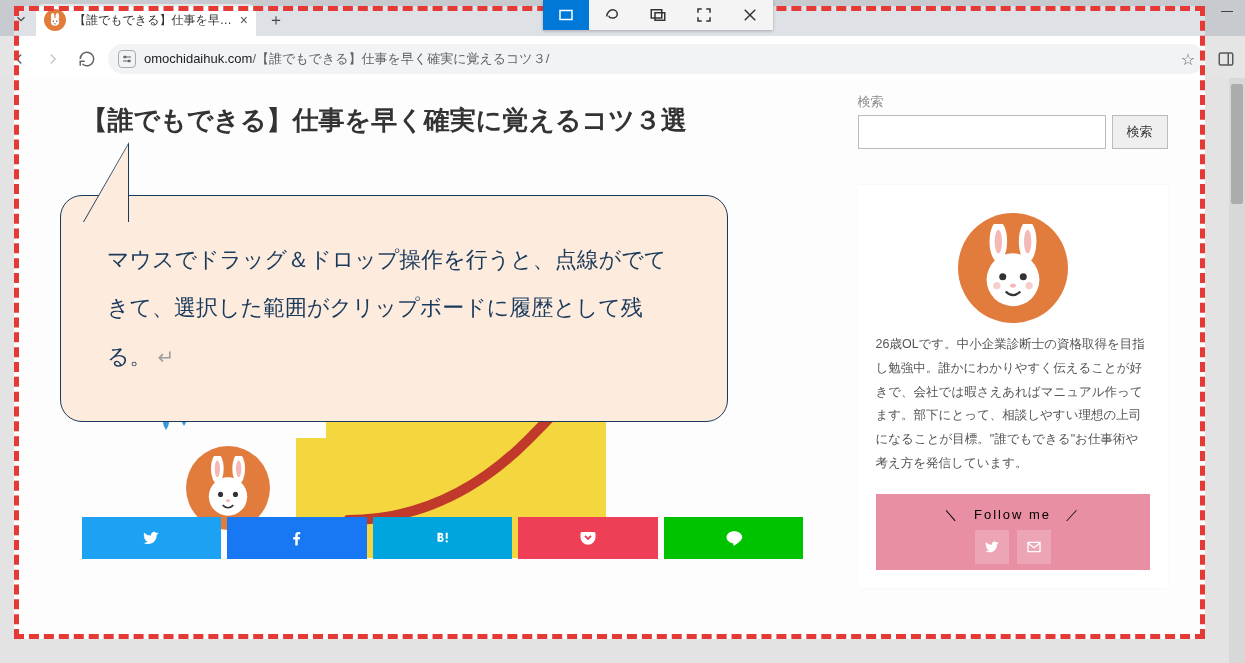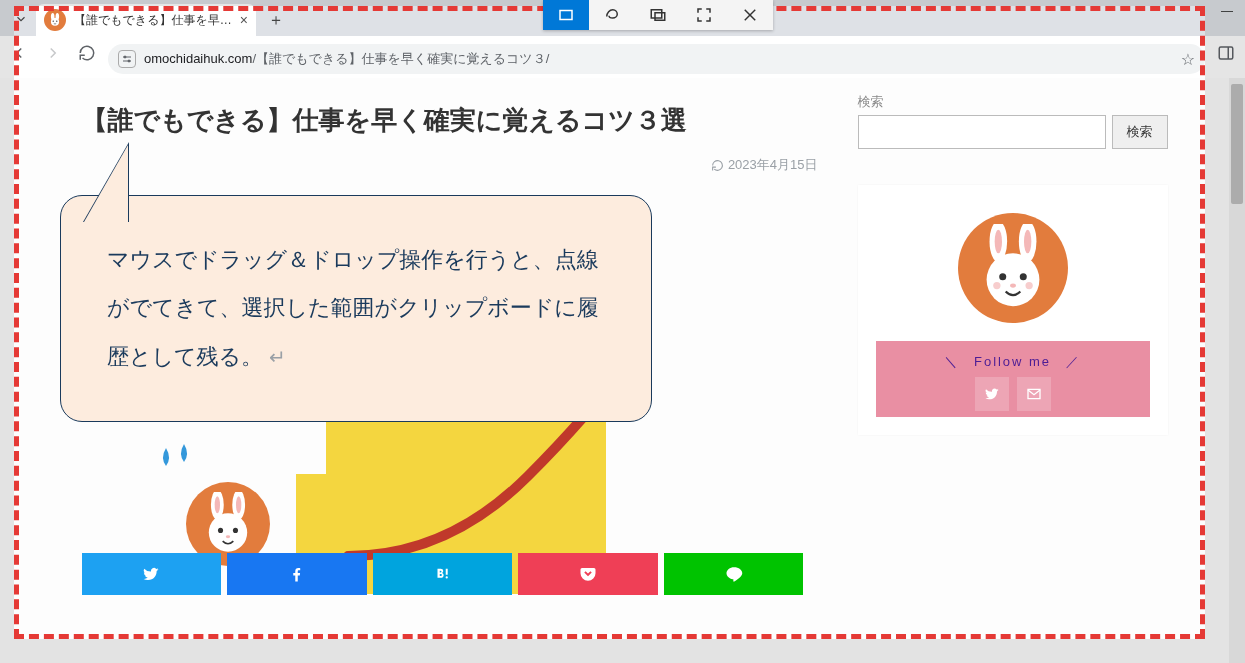--- a/index.html
+++ b/index.html
@@ -11,21 +11,21 @@
 .favicon { width: 22px; height: 22px; display: inline-flex; align-items: center; justify-content: center; background: #e27c3d; border-radius: 50%; margin-right: 8px; }
 .favicon svg { width: 14px; height: 14px; }
 .tab { background: #fff; border-radius: 8px 8px 0 0; height: 32px; min-width: 200px; max-width: 220px; display: flex; align-items: center; padding: 0 8px; font-size: 12px; color: #333; position: relative; }
 .tab-title { flex: 1; white-space: nowrap; overflow: hidden; text-overflow: ellipsis; }
 .tab-close { margin-left: 6px; font-size: 14px; color: #555; }
 .newtab { width: 28px; height: 28px; display: flex; align-items: center; justify-content: center; margin: 0 0 2px 6px; color: #444; font-size: 16px; }
 .window-controls { position: absolute; right: 4px; top: 4px; display: flex; gap: 14px; padding-right: 8px;}
 .window-controls span { font-size: 12px; color: #333; }
 
 
-.addrbar-outer { background: #fff; padding: 8px 10px 4px 10px; border-bottom: 1px solid #e0e0e0; display:flex; align-items:flex-start; gap:12px; }
+.addrbar-outer { background: #fff; padding: 8px 10px 4px 10px; border-bottom: 1px solid #e0e0e0; display:flex; align-items:center; gap:12px; }
 .nav-icons { display: flex; gap: 16px; align-items: center; color:#5f6368; }
 .navicon { width: 18px; height: 18px; display:inline-flex; align-items:center; justify-content:center; }
 .addrbar { flex:1; background:#f1f3f4; border-radius:16px; height:30px; display:flex; align-items:center; padding:0 10px; gap:8px; }
 .site-info { width:18px; height:18px; display:flex; align-items:center; justify-content:center; color:#5f6368; font-size:12px; border:1px solid #aaa; border-radius:4px; }
 .url { font-size: 13px; color: #202124; }
 .url .domain { color: #202124; }
 .url .path { color: #5f6368; }
 .star { margin-left:auto; color:#5f6368; font-size:16px; }
 .side-panel-icon { width:18px; height:18px; color:#5f6368; }
 
@@ -66,27 +66,27 @@
 
 .search-row { display:flex; gap:6px; margin-bottom: 36px; align-items:flex-start;}
 .search-label { font-size:13px; color:#888; margin-bottom:4px; display:block;}
 .search-box { flex:1; height:34px; border:1px solid #bbb; background:#fff;}
 .search-btn { height:34px; padding:0 14px; border:1px solid #bbb; background:#efefef; font-size:13px; color:#333;}
 .profile-card { background:#fff; padding:28px 18px 18px 18px; box-shadow:0 0 2px rgba(0,0,0,.05);}
 .avatar-big { width:110px; height:110px; border-radius:50%; background:#e27c3d; margin:0 auto 10px auto; display:flex; align-items:center; justify-content:center;}
 .prof-name { text-align:center; font-size:16px; color:#333; margin-bottom:4px;}
 .prof-sub { text-align:center; font-size:11px; color:#bbb; margin-bottom:20px;}
 .prof-bio { font-size:12.5px; line-height:1.9; color:#555; }
-.follow-bar { background:#e98fa3; color:#4c1d95; text-align:center; padding:12px 0 6px 0; margin-top:18px; position:relative; font-size:13px; letter-spacing:.15em;}
+.follow-bar { background:#e98fa3; color:#000000; text-align:center; padding:12px 0 6px 0; margin-top:18px; position:relative; font-size:13px; letter-spacing:.15em;}
 .follow-icons { display:flex; justify-content:center; gap:8px; margin-top:6px;}
 .follow-icons .fi { width:34px;height:34px;background:rgba(255,255,255,.2); display:flex;align-items:center;justify-content:center;}
 .follow-icons svg{width:16px;height:16px;fill:#fff;}
 
 
-.callout { position:absolute; left:60px; top:195px; width:592px; background:#fdecde; border:1px solid #1a3a5c; border-radius:22px; padding: 40px 46px; z-index:30; }
+.callout { position:absolute; left:60px; top:195px; width:668px; background:#fdecde; border:1px solid #1a3a5c; border-radius:22px; padding: 40px 46px; z-index:30; }
 .callout p { font-size:22px; line-height:2.2; color:#1a3a5c; font-family: "Yu Mincho","Hiragino Mincho ProN",serif; }
 .callout .ret { color:#9aa0a6; font-size:20px; margin-left:6px;}
 .callout-tail { position:absolute; left:22px; top:-54px; width:0;height:0;}
 .callout-tail::before{content:"";position:absolute;left:0;top:0;border-style:solid;border-width:0 0 80px 46px;border-color:transparent transparent #1a3a5c transparent;}
 .callout-tail::after{content:"";position:absolute;left:1px;top:3px;border-style:solid;border-width:0 0 77px 44px;border-color:transparent transparent #fdecde transparent;}
 
 
 svg { display:block; }
 
 
@@ -160,27 +160,20 @@
         <rect x="3" y="4" width="18" height="16" rx="2"></rect>
         <line x1="15" y1="4" x2="15" y2="20"></line>
       </svg>
   </span>
 </div>
 
 <div class="page">
   <div class="content-wrap">
     <div class="main-col">
       <h1 class="article-title">【誰でもできる】仕事を早く確実に覚えるコツ３選</h1>
-      <div class="article-date">
-        <svg viewBox="0 0 24 24" fill="none" stroke="#9aa0a6" stroke-width="2">
-            <path d="M3 12a9 9 0 1 1 3 6.7"></path>
-            <polyline points="3 21 3 15 9 15"></polyline>
-          </svg>
-        <span>2023年4月15日</span>
-      </div>
 
       <div class="hero">
         <div class="step-block" style="left:218px; top:70px; width:120px; height:120px;"></div>
         <div class="step-block" style="left:248px; top:12px; width:170px; height:178px;"></div>
         <div class="step-block" style="left:328px; top:-44px; width:200px; height:234px;"></div>
         <svg class="curve" style="left:250px; top:-48px;" width="320" height="230" viewBox="0 0 320 230">
           <path d="M20 200 Q 120 200 200 120 Q 260 60 300 6" stroke="#c0392b" stroke-width="10" fill="none" stroke-linecap="round"></path>
         </svg>
         <svg class="drops" style="left:78px; top:38px;" width="42" height="42" viewBox="0 0 42 42">
           <path d="M10 6 q6 10 0 18 q-6 -8 0 -18" fill="#3498db"></path>
@@ -245,20 +238,21 @@
               <ellipse cx="40" cy="12" rx="2.5" ry="8" fill="#f4b8b8"></ellipse>
               <circle cx="30" cy="38" r="18" fill="#fff"></circle>
               <circle cx="23" cy="36" r="2.4" fill="#333"></circle>
               <circle cx="37" cy="36" r="2.4" fill="#333"></circle>
               <ellipse cx="30" cy="42" rx="2" ry="1.4" fill="#f4b8b8"></ellipse>
               <path d="M25 46 q5 5 10 0" stroke="#333" fill="none" stroke-width="1.5"></path>
               <circle cx="19" cy="42" r="2.5" fill="#f4b8b8" opacity=".7"></circle>
               <circle cx="41" cy="42" r="2.5" fill="#f4b8b8" opacity=".7"></circle>
             </svg>
         </div>
+        <div class="prof-bio">26歳OLです。中小企業診断士の資格取得を目指し勉強中。誰かにわかりやすく伝えることが好きで、会社では暇さえあればマニュアル作ってます。部下にとって、相談しやすい理想の上司になることが目標。"誰でもできる"お仕事術や考え方を発信しています。</div>
         <div class="follow-bar">
           <div>＼　Follow me　／</div>
           <div class="follow-icons">
             <span class="fi">
                 <svg viewBox="0 0 24 24">
                   <path d="M22 5.8a8 8 0 0 1-2.3.6 4 4 0 0 0 1.8-2.2 8 8 0 0 1-2.6 1 4 4 0 0 0-6.9 3.6A11.4 11.4 0 0 1 3 4.9a4 4 0 0 0 1.3 5.4 4 4 0 0 1-1.8-.5v.1a4 4 0 0 0 3.2 4 4 4 0 0 1-1.8.1 4 4 0 0 0 3.8 2.8A8 8 0 0 1 2 18.5 11.3 11.3 0 0 0 8.1 20c7.4 0 11.4-6.1 11.4-11.4v-.5A8 8 0 0 0 22 5.8z"></path>
                 </svg>
               </span>
             <span class="fi">
                 <svg viewBox="0 0 24 24">

